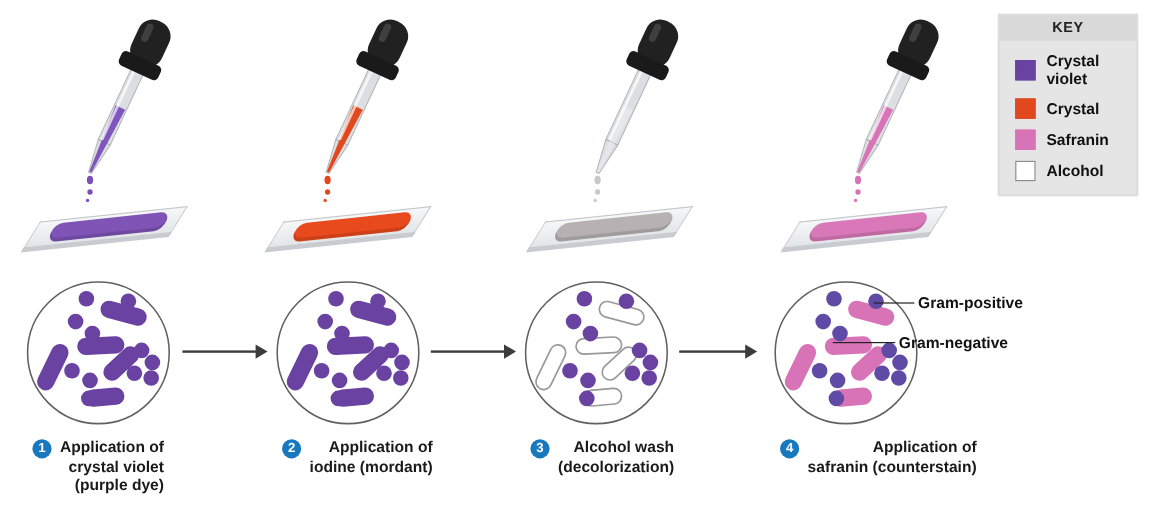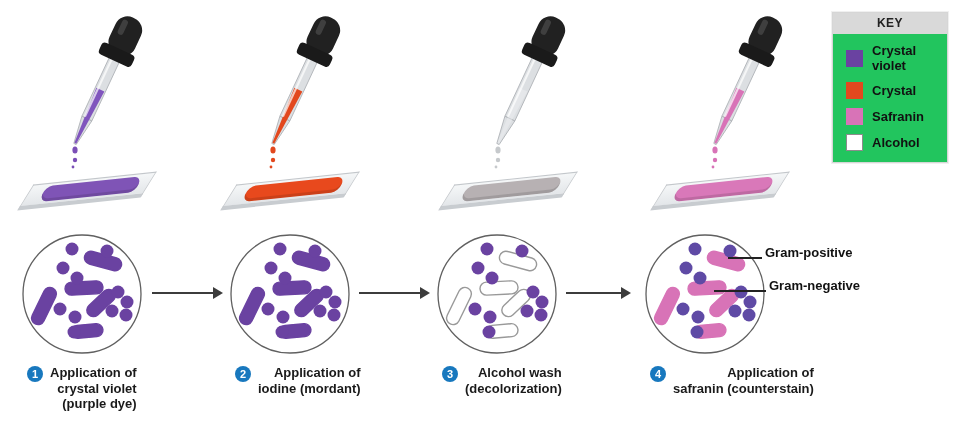--- a/index.html
+++ b/index.html
@@ -42,29 +42,29 @@
   .step-label { white-space:pre-line; font-weight:bold; font-size:13px; line-height:15.5px; color:#1a1a1a;text-align:right; }
 
   .arrow { position:absolute; top:292px; height:2.4px; background:var(--arrow,#3c3c3c); }
   .arrow::after { content:""; position:absolute; right:-9px; top:-4.9px; width:0; height:0;
                   border-left:10px solid var(--arrow,#3c3c3c);
                   border-top:6px solid transparent; border-bottom:6px solid transparent; }
   .arrow1 { left:152px; width:62px; }
   .arrow2 { left:359px; width:62px; }
   .arrow3 { left:566px; width:56px; }
 
-  .annot { position:absolute; display:flex; align-items:flex-end; gap:3px; }
+  .annot { position:absolute; display:flex; align-items:center; gap:3px; }
   .annot-pos { left:728px; top:246px; }
-  .annot-neg { left:714px; top:279px; }
+  .annot-neg { left:694px; top:279px; }
   .leader { display:inline-block; height:1.6px; background:#222222; }
   .annot-pos .leader { width:34px; }
   .annot-neg .leader { width:52px; }
   .annot-text { font-weight:bold; font-size:13px; line-height:13px; color:#111111; }
 
-  .key { position:absolute; left:832px; top:12px; width:116px; background:#22c55e;
+  .key { position:absolute; left:832px; top:12px; width:116px; background:#e5e5e5;
          border:1px solid #d6d6d6; box-shadow:0 0 0 1px #f0f0f0; }
   .key-title { height:21px; background:#d9d9d9; font-weight:bold; font-size:12px;
                text-align:center; line-height:21px; letter-spacing:0.5px; color:#222222; }
   .key-body { padding:9px 6px 11px 13px; display:flex; flex-direction:column; gap:9px; }
   .key-item { display:flex; align-items:center; gap:9px; }
   .swatch { flex:none; width:17px; height:17px; border:1.5px solid transparent; }
   .key-label { font-weight:bold; font-size:13px; color:#111111; }
 
   .defs-svg { position:absolute; width:0; height:0; }
 </style>

